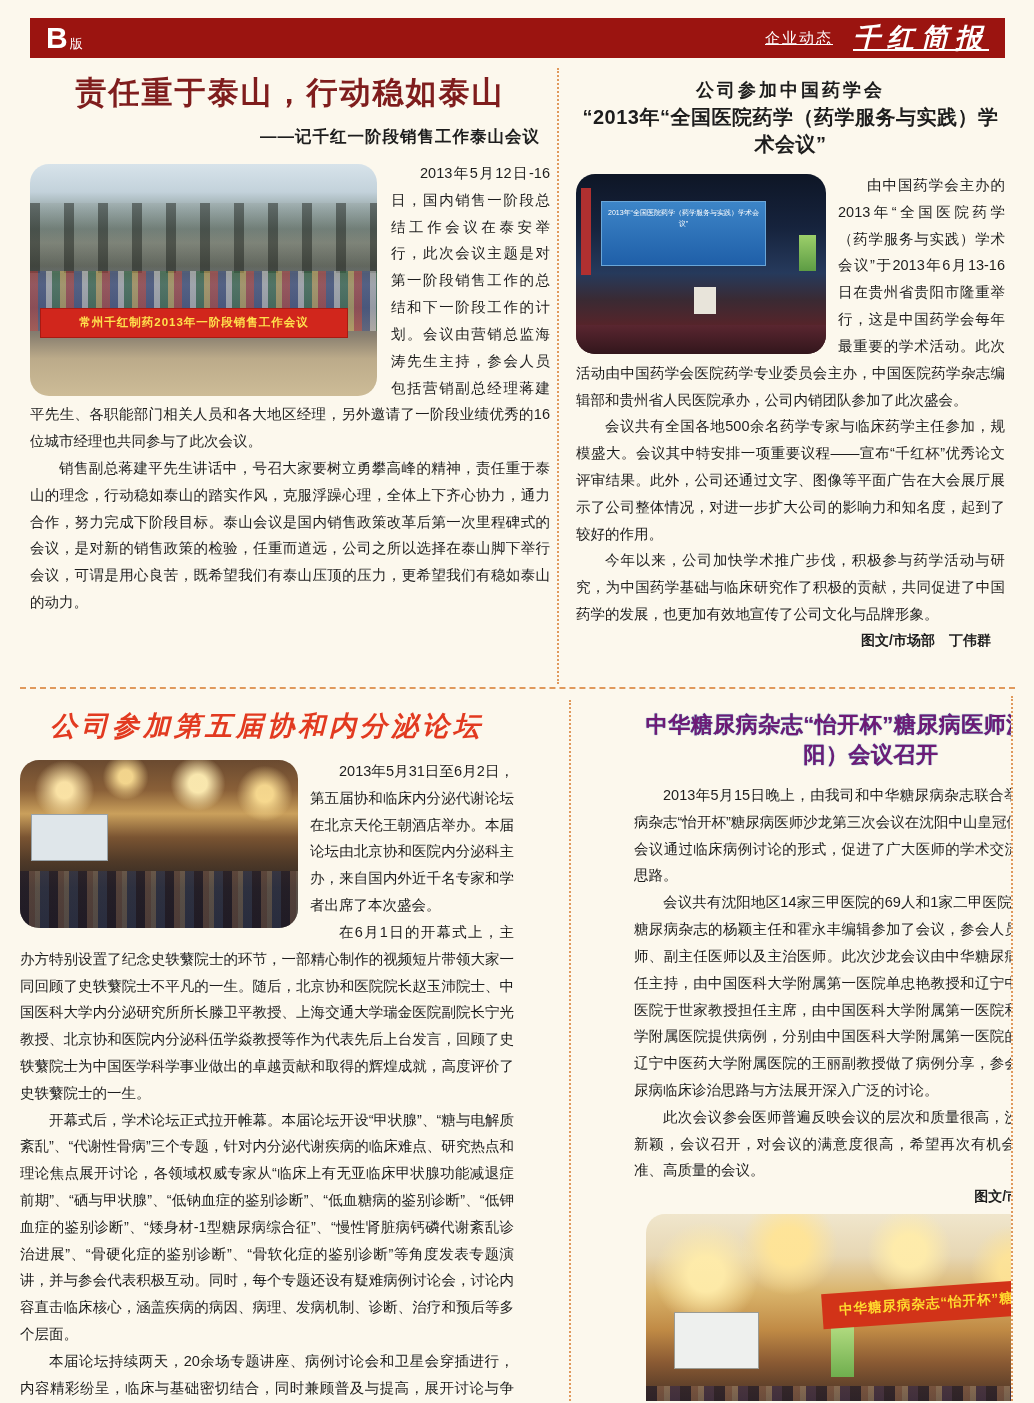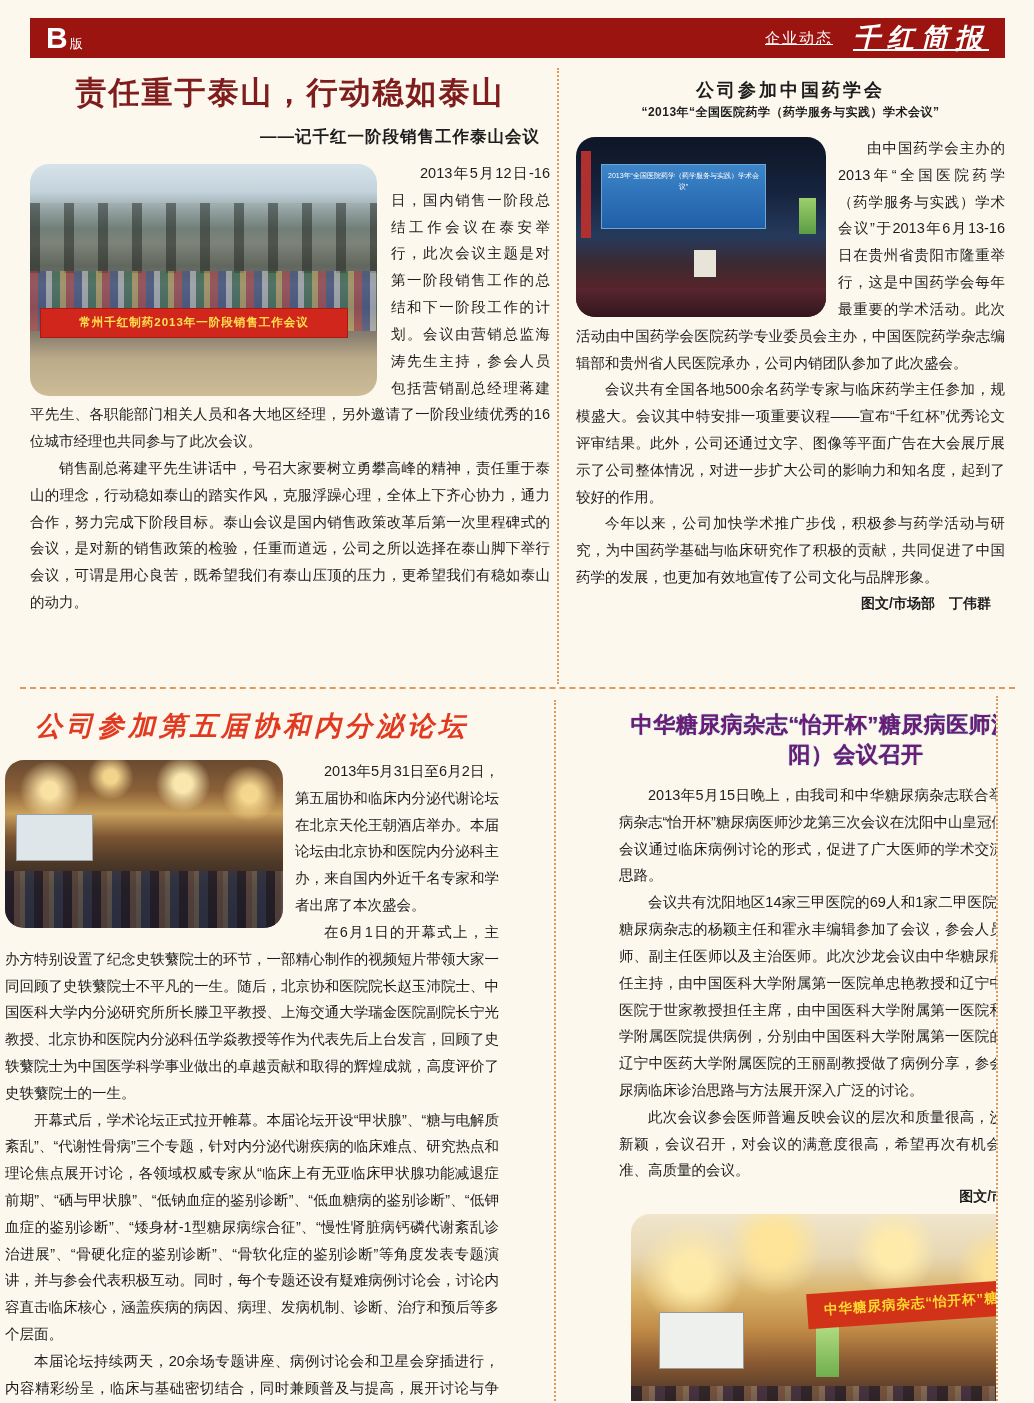--- a/index.html
+++ b/index.html
@@ -15,31 +15,31 @@
   .masthead{display:flex;align-items:center;text-decoration:underline;}
   .masthead .category{font-size:15px;margin-right:20px;letter-spacing:2px;}
   .masthead .brand{font-family:"DejaVu Serif",serif;font-style:italic;font-weight:bold;
                    font-size:27px;letter-spacing:7px;}
   
   .top-row{position:absolute;left:30px;top:64px;width:975px;height:620px;display:flex;overflow:hidden;}
   .col-a{width:520px;flex:none;}
   .col-b{flex:1;padding-left:10px;box-sizing:border-box;}
   .vdiv{flex:none;width:0;border-left:2px dotted #e0995c;margin:4px 7px 0 7px;}
   .h-divider{position:absolute;left:20px;top:687px;width:995px;height:0;border-top:2px dashed #e0995c;}
-  .bottom-row{position:absolute;left:5px;top:696px;width:993px;height:705px;display:flex;
+  .bottom-row{position:absolute;left:20px;top:696px;width:993px;height:705px;display:flex;
               overflow:hidden;border-right:2px dotted #e0995c;box-sizing:border-box;gap:48px;}
   .col-c{width:494px;flex:none;}
   .col-d{flex:1;padding-left:8px;box-sizing:border-box;}
   
   p.body{margin:0;font-size:14.5px;line-height:1.85;text-align:justify;text-indent:2em;}
   .byline{margin:4px 0 0;font-size:14px;font-weight:bold;text-align:right;padding-right:14px;}
   .t1-title{margin:8px 0 2px;color:#7f1d1d;font-size:31px;font-weight:bold;text-align:center;letter-spacing:2px;}
   .t1-sub{margin:12px 10px 12px 0;font-size:16.5px;font-weight:bold;text-align:right;letter-spacing:1px;}
   .t2-title1{margin:14px 0 2px;font-size:18px;font-weight:bold;text-align:center;letter-spacing:3px;}
-  .t2-title2{margin:0 0 14px;font-size:12px;font-weight:bold;text-align:center;letter-spacing:.5px;}
+  .t2-title2{margin:0 0 14px;font-size:20px;font-weight:bold;text-align:center;letter-spacing:.5px;}
   .t3-title{margin:12px 0 14px;color:#e23a20;font-size:27px;font-weight:bold;font-style:italic;
             text-align:center;letter-spacing:4px;font-family:"DejaVu Serif",serif;}
   .t4-title{margin:14px 0 12px;color:#701a75;font-size:22px;font-weight:bold;text-align:center;
             text-shadow:0 0 1px #1d6fa8;letter-spacing:.5px;}
   
   .photo{position:relative;overflow:hidden;background:#ccc;border-radius:19px;}
   .photo .abs{position:absolute;}
   .photo-taishan{float:left;width:347px;height:232px;margin:4px 14px 4px 0;
     background:linear-gradient(180deg,#d7e3ea 0%,#c3d2db 12%,#96a6a6 20%,#6f7d76 28%,
       #7e8377 34%,#5d6158 44%,#68707e 52%,#555e6e 62%,#8a8070 74%,#bcab8a 84%,#cdbc97 100%);}

